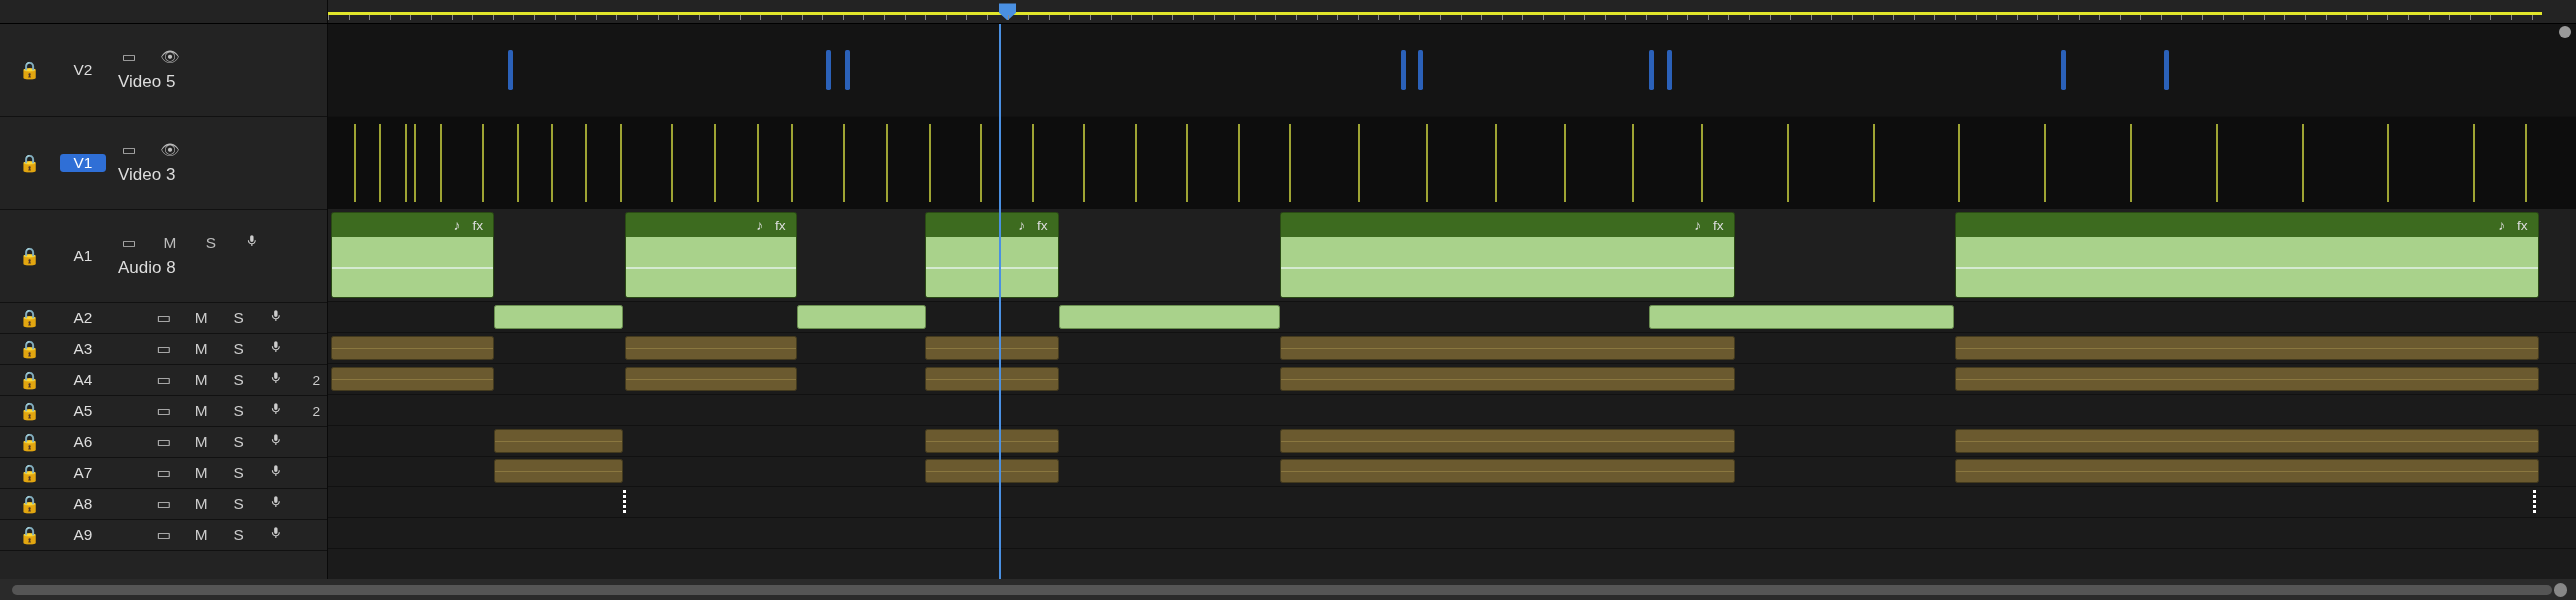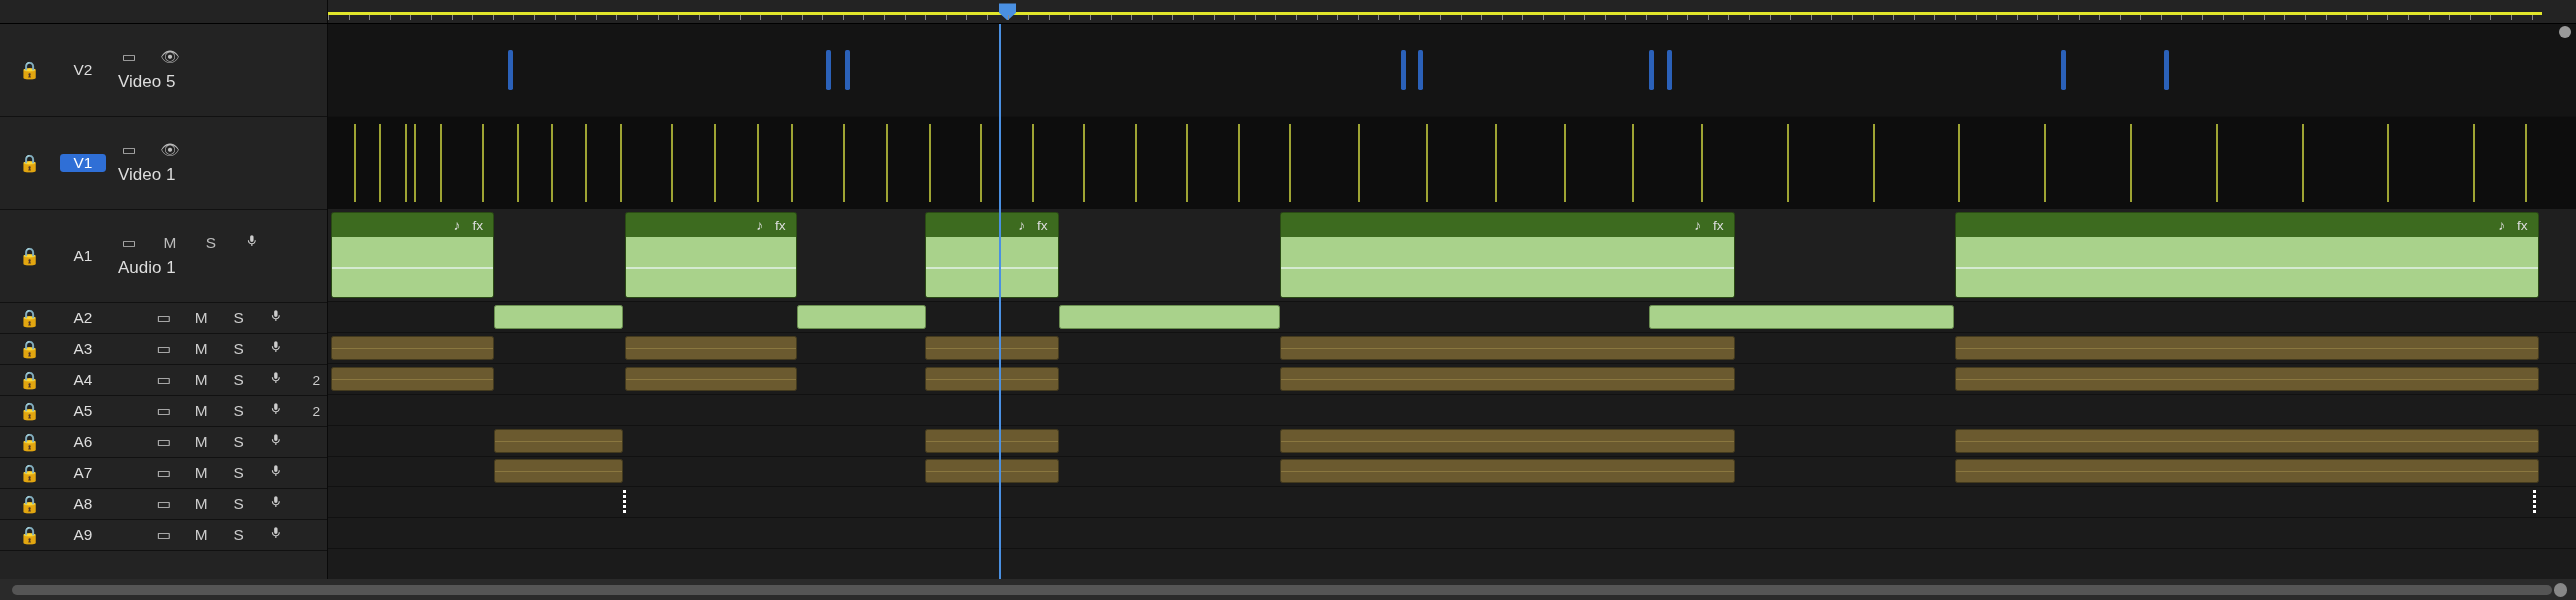--- a/index.html
+++ b/index.html
@@ -218,37 +218,37 @@
       </div>
 
       <div class="th-row tall">
         <div class="lock-cell">🔒</div>
         <div class="id-cell active">V1</div>
         <div class="name-block">
           <div class="mini-icons">
             <span class="btn">▭</span>
             <span class="btn">👁</span>
           </div>
-          <div class="track-name">Video 1</div>
+          <div class="track-name">Video 3</div>
         </div>
       </div>
 
       <div class="th-row tall">
         <div class="lock-cell">🔒</div>
         <div class="id-cell">A1</div>
         <div class="name-block">
           <div class="mini-icons">
             <span class="btn">▭</span>
             <span class="btn">M</span>
             <span class="btn">S</span>
             <span class="btn"><svg class="mic" viewBox="0 0 24 24" fill="#ccc">
                   <path d="M12 14a3 3 0 0 0 3-3V5a3 3 0 0 0-6 0v6a3 3 0 0 0 3 3zm5-3a5 5 0 0 1-10 0H5a7 7 0 0 0 6 6.9V21h2v-3.1A7 7 0 0 0 19 11h-2z"></path>
                 </svg></span>
           </div>
-          <div class="track-name">Audio 1</div>
+          <div class="track-name">Audio 8</div>
         </div>
       </div>
 
       <div id="short-headers">
           <div class="th-row short" style="position: relative;">
             <div class="lock-cell">🔒</div>
             <div class="id-cell">A2</div>
             <div class="name-block short">
               <span class="btn">▭</span>
               <span class="btn">M</span>

